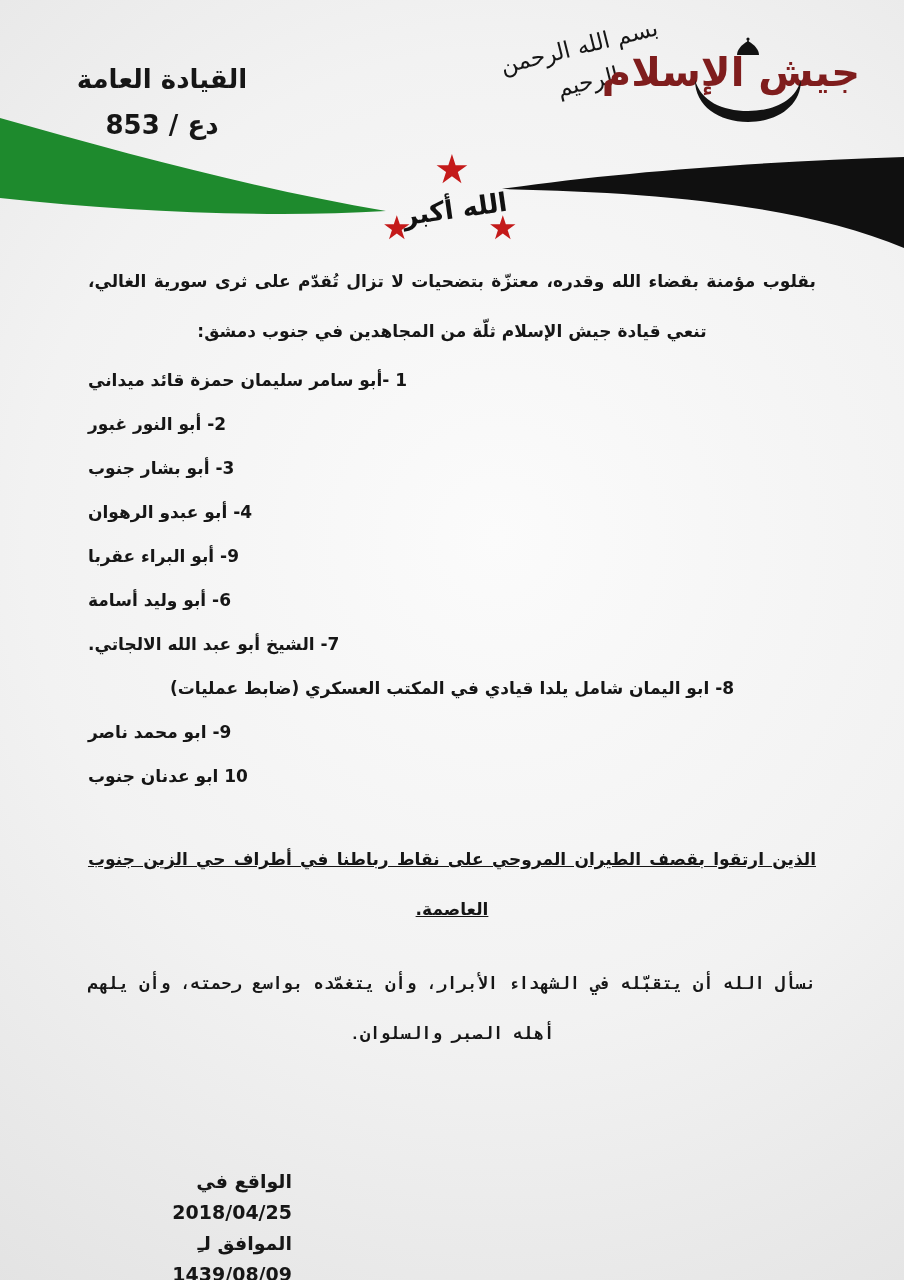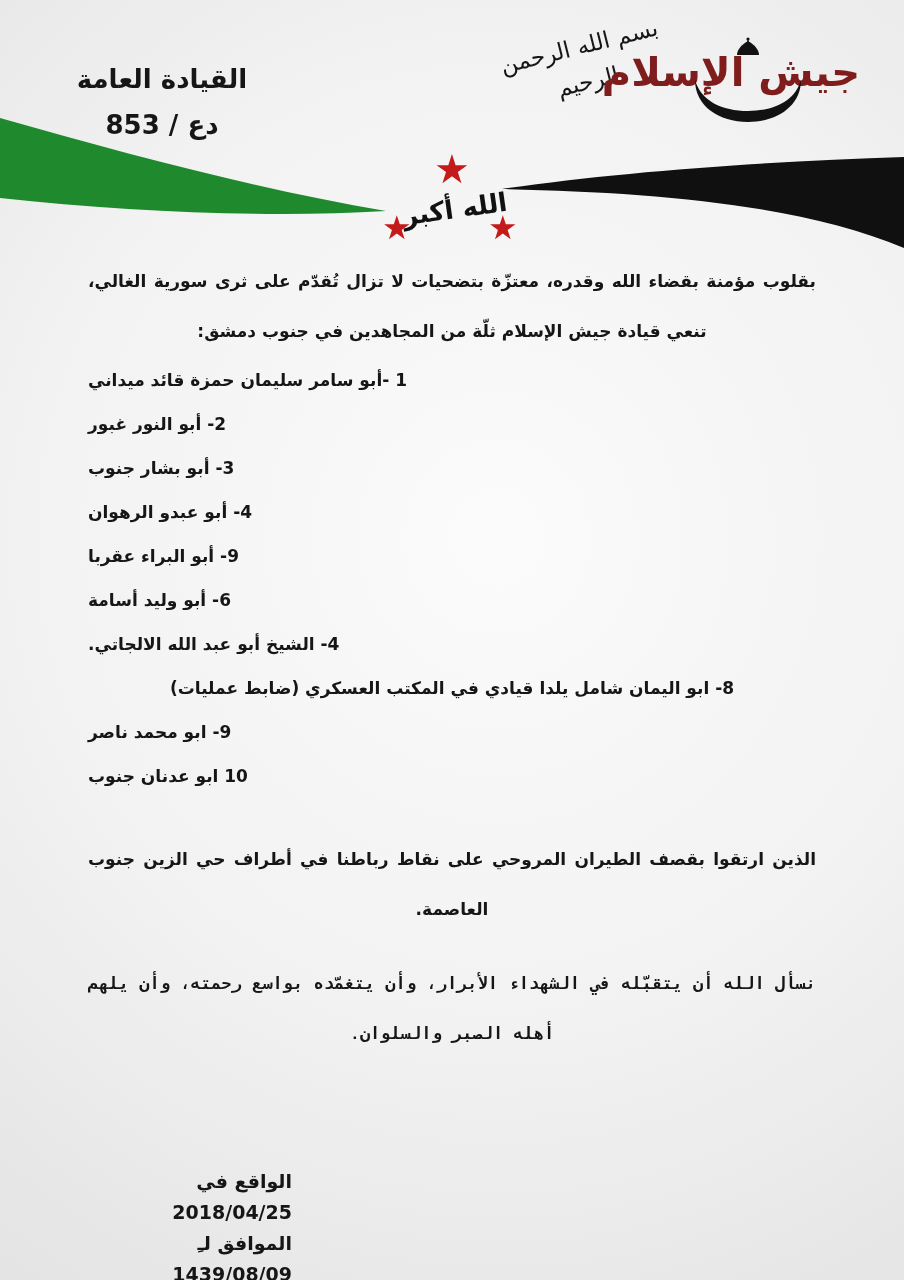--- a/index.html
+++ b/index.html
@@ -46,21 +46,21 @@
 
   
   .content{
     position:absolute;left:88px;right:88px;top:256px;
     direction:rtl;font-weight:bold;font-size:17px;
   }
   .p-just{margin:0;text-align:justify;text-align-last:center;line-height:50px;}
   .martyrs{margin:2px 0 0 0;}
   .martyr{text-align:left;line-height:44px;}
   .martyr.long{text-align:justify;text-align-last:center;}
-  .cause{margin-top:36px;}
+  .cause{margin-top:36px;text-decoration:underline;}
   .prayer{margin-top:26px;font-family:Liberation Mono, monospace;}
 
   
   .footer{
     position:absolute;left:92px;top:1166px;width:200px;
     direction:rtl;text-align:right;font-weight:bold;
     font-size:19px;line-height:31px;
   }
 </style>
 </head>
@@ -99,21 +99,21 @@
   <div class="content">
     <p class="p-just">بقلوب مؤمنة بقضاء الله وقدره، معتزّة بتضحيات لا تزال تُقدّم على ثرى سورية الغالي، تنعي قيادة جيش الإسلام ثلّة من المجاهدين في جنوب دمشق:</p>
 
     <div class="martyrs">
       <div class="martyr">1 -أبو سامر  سليمان حمزة  قائد ميداني</div>
       <div class="martyr">2- أبو النور غبور</div>
       <div class="martyr">3- أبو بشار جنوب</div>
       <div class="martyr">4- أبو عبدو الرهوان</div>
       <div class="martyr">9- أبو البراء عقربا</div>
       <div class="martyr">6- أبو وليد أسامة</div>
-      <div class="martyr">4- الشيخ أبو عبد الله الالجاتي.</div>
+      <div class="martyr">7- الشيخ أبو عبد الله الالجاتي.</div>
       <div class="martyr long">8- ابو اليمان شامل يلدا قيادي في المكتب العسكري (ضابط عمليات)</div>
       <div class="martyr">9- ابو محمد ناصر</div>
       <div class="martyr">10 ابو عدنان جنوب</div>
     </div>
 
     <p class="p-just cause">الذين ارتقوا بقصف الطيران المروحي على نقاط رباطنا في أطراف حي الزين جنوب العاصمة.</p>
     <p class="p-just prayer">نسأل الله أن يتقبّله في الشهداء الأبرار، وأن يتغمّده بواسع رحمته، وأن يلهم أهله الصبر والسلوان.</p>
   </div>
 
   <div class="footer">

